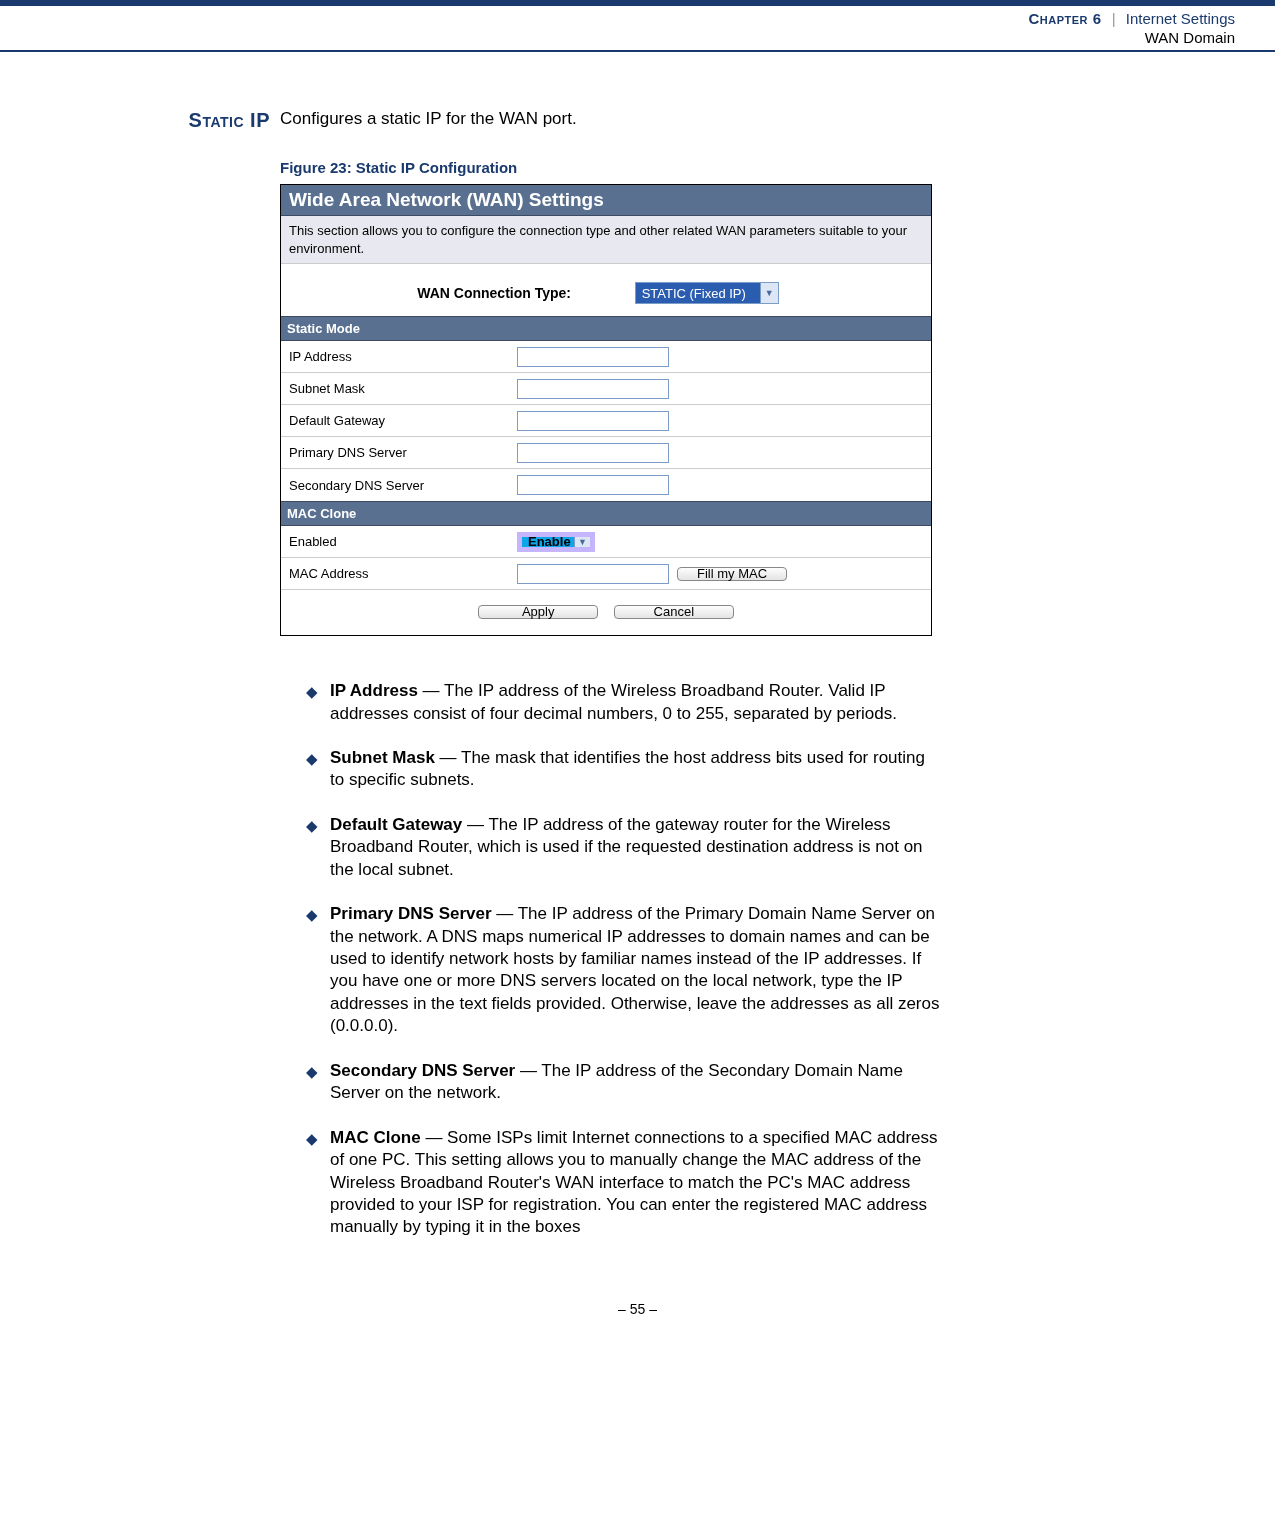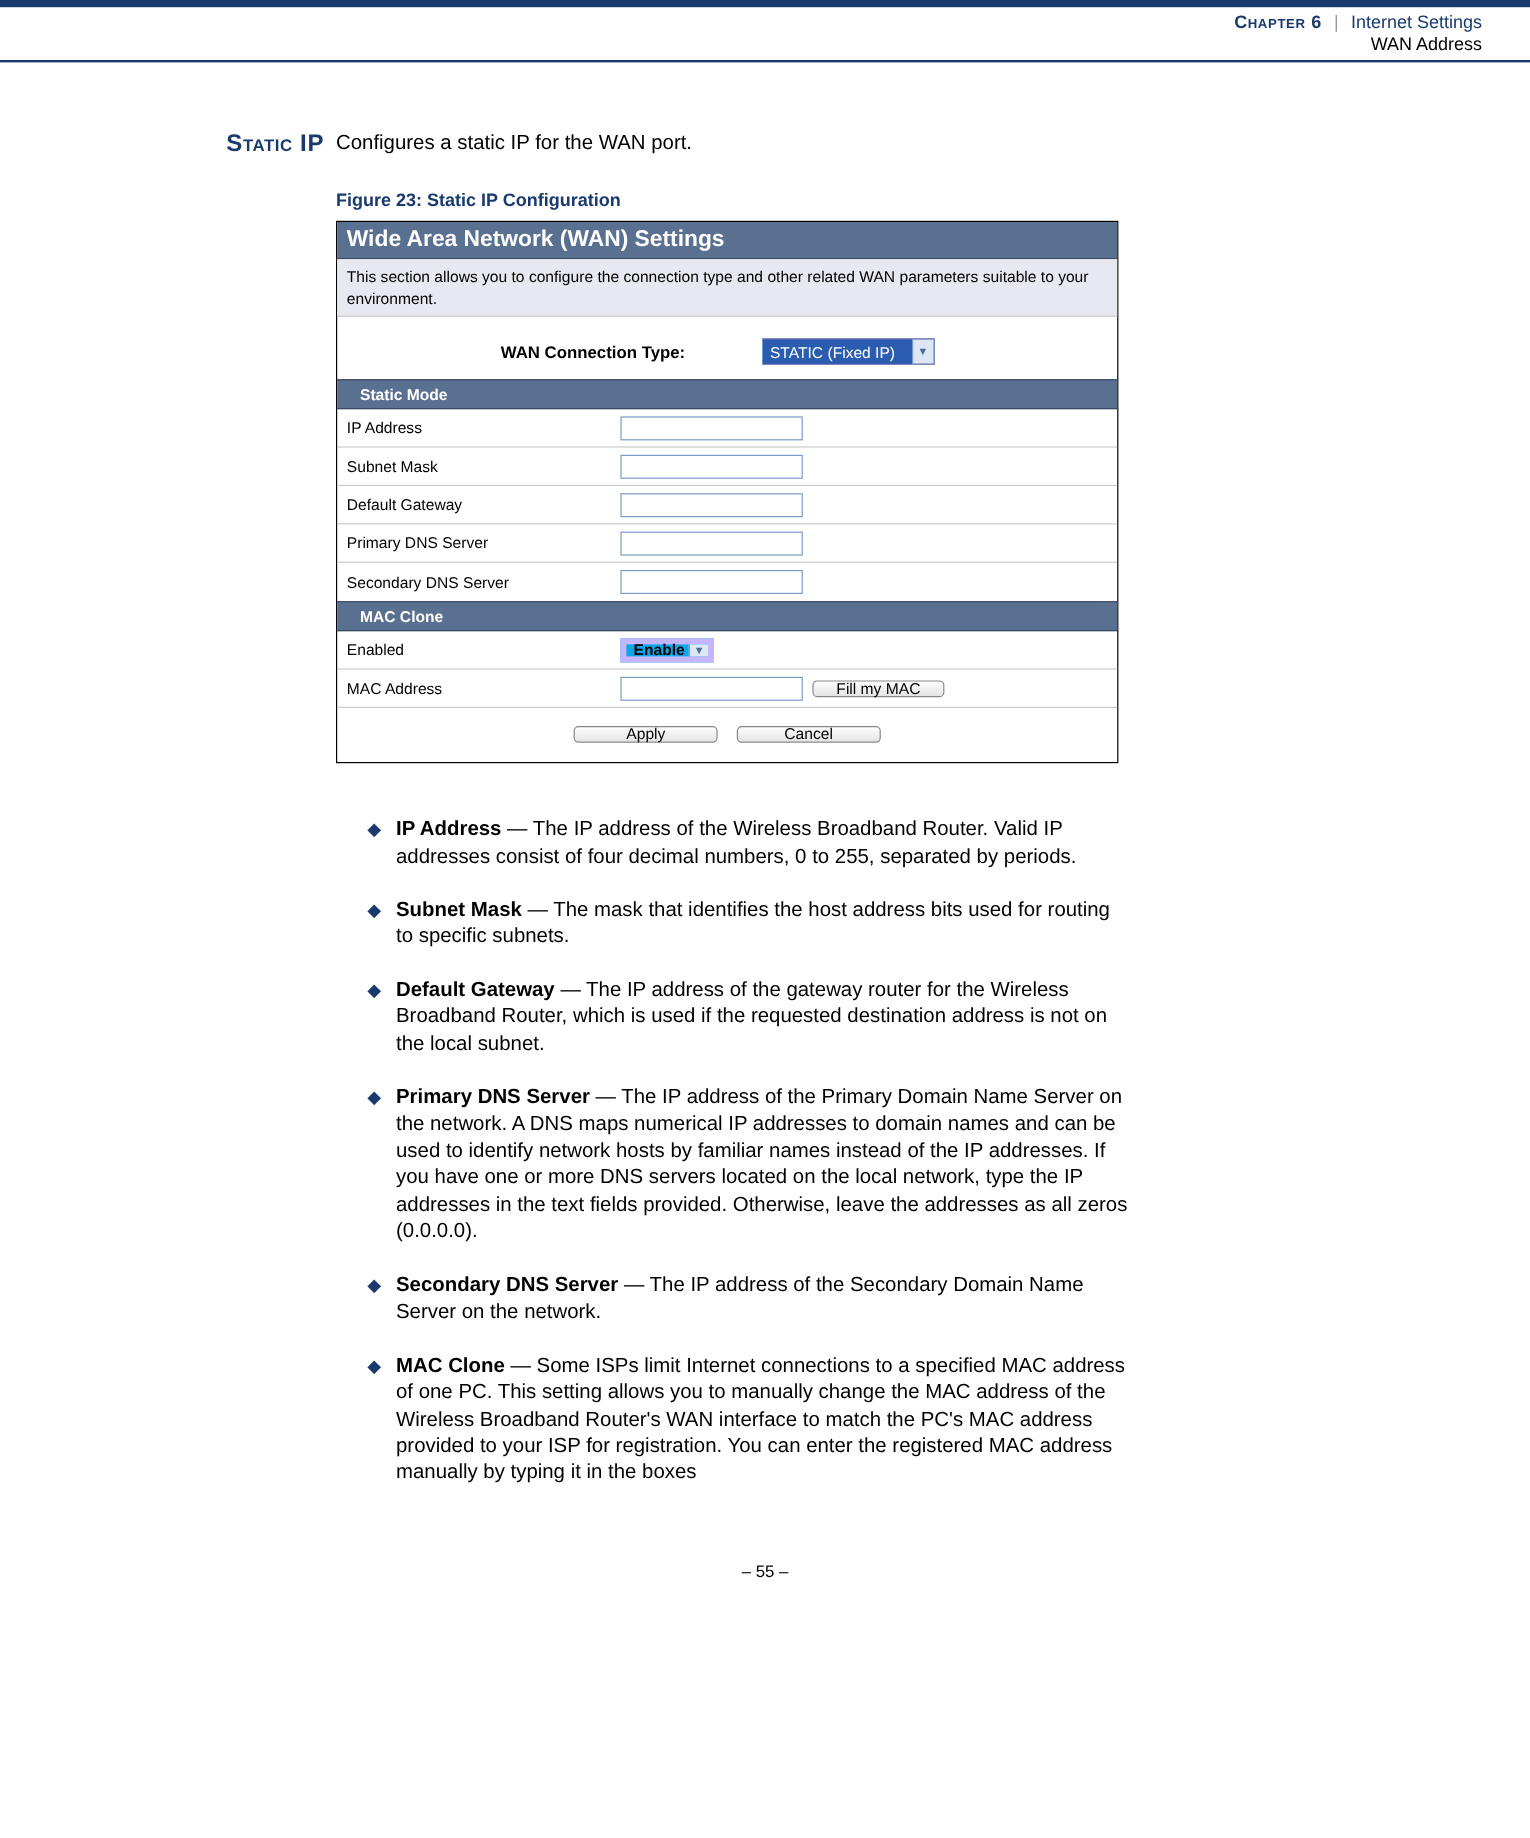--- a/index.html
+++ b/index.html
@@ -96,21 +96,21 @@
   .conn-select-wrap {
     display: inline-block;
     margin-left: 60px;
     vertical-align: middle;
   }
   .conn-select {
     display: inline-flex;
     align-items: center;
     border: 1px solid #7a9cc6;
     height: 22px;
-    background: #4c1d95;
+    background: #22c55e;
     font-size: 13px;
   }
   .conn-select-text {
     background: #2a5db0;
     color: #fff;
     padding: 2px 6px;
     height: 100%;
     display: flex;
     align-items: center;
     width: 124px;
@@ -121,21 +121,21 @@
     background: #dce6f4;
     display: flex;
     align-items: center;
     justify-content: center;
     border-left: 1px solid #7a9cc6;
   }
   .section-bar {
     background: #5a7090;
     color: #fff;
     font-weight: bold;
-    padding: 4px 19px;
+    padding: 4px 6px;
     font-size: 13px;
     border-top: 1px solid #3a4a60;
     border-bottom: 1px solid #3a4a60;
   }
   .form-row {
     display: flex;
     align-items: center;
     border-bottom: 1px solid #ccc;
     height: 32px;
   }
@@ -222,21 +222,21 @@
 </style>
 </head>
 <body>
 
 <div class="top-bar"></div>
 
 <div class="header">
   <span class="header-chapter">Chapter 6</span>
   <span class="header-sep">|</span>
   <span>Internet Settings</span>
-  <span class="header-sub">WAN Address</span>
+  <span class="header-sub">WAN Domain</span>
 </div>
 
 <div class="content-wrap">
   <div class="section-row">
     <div class="section-label">Static IP</div>
     <div class="section-main">
       <p class="lead-text">Configures a static IP for the WAN port.</p>
 
       <div class="figure-caption">Figure 23:  Static IP Configuration</div>
 

